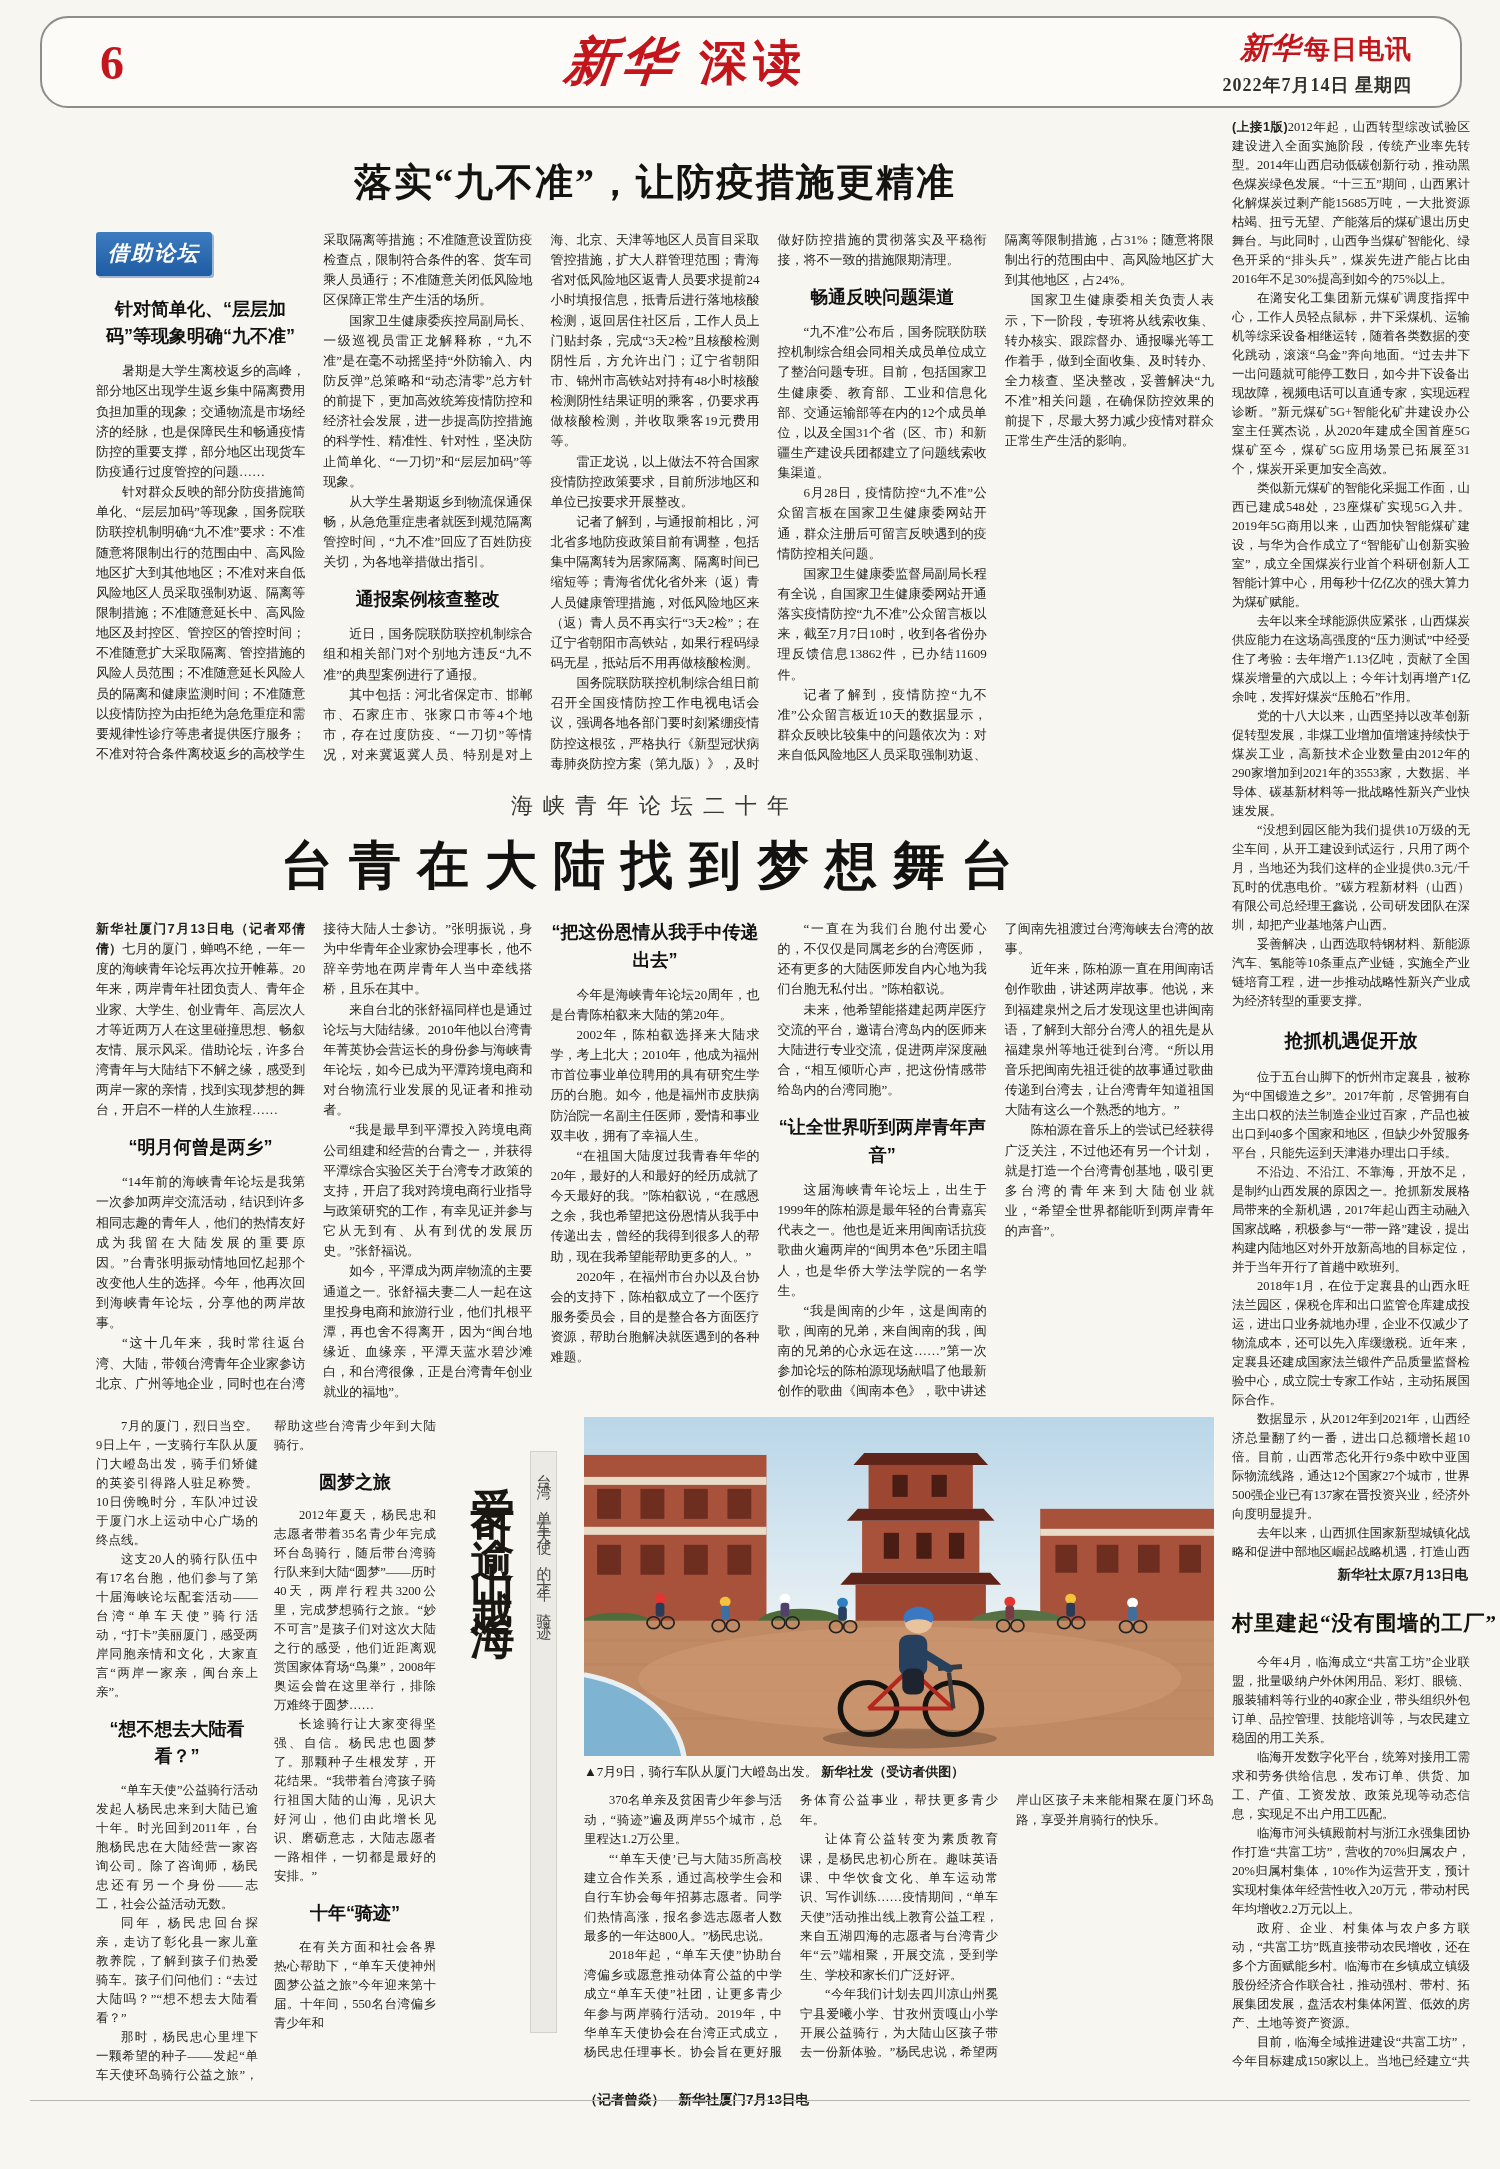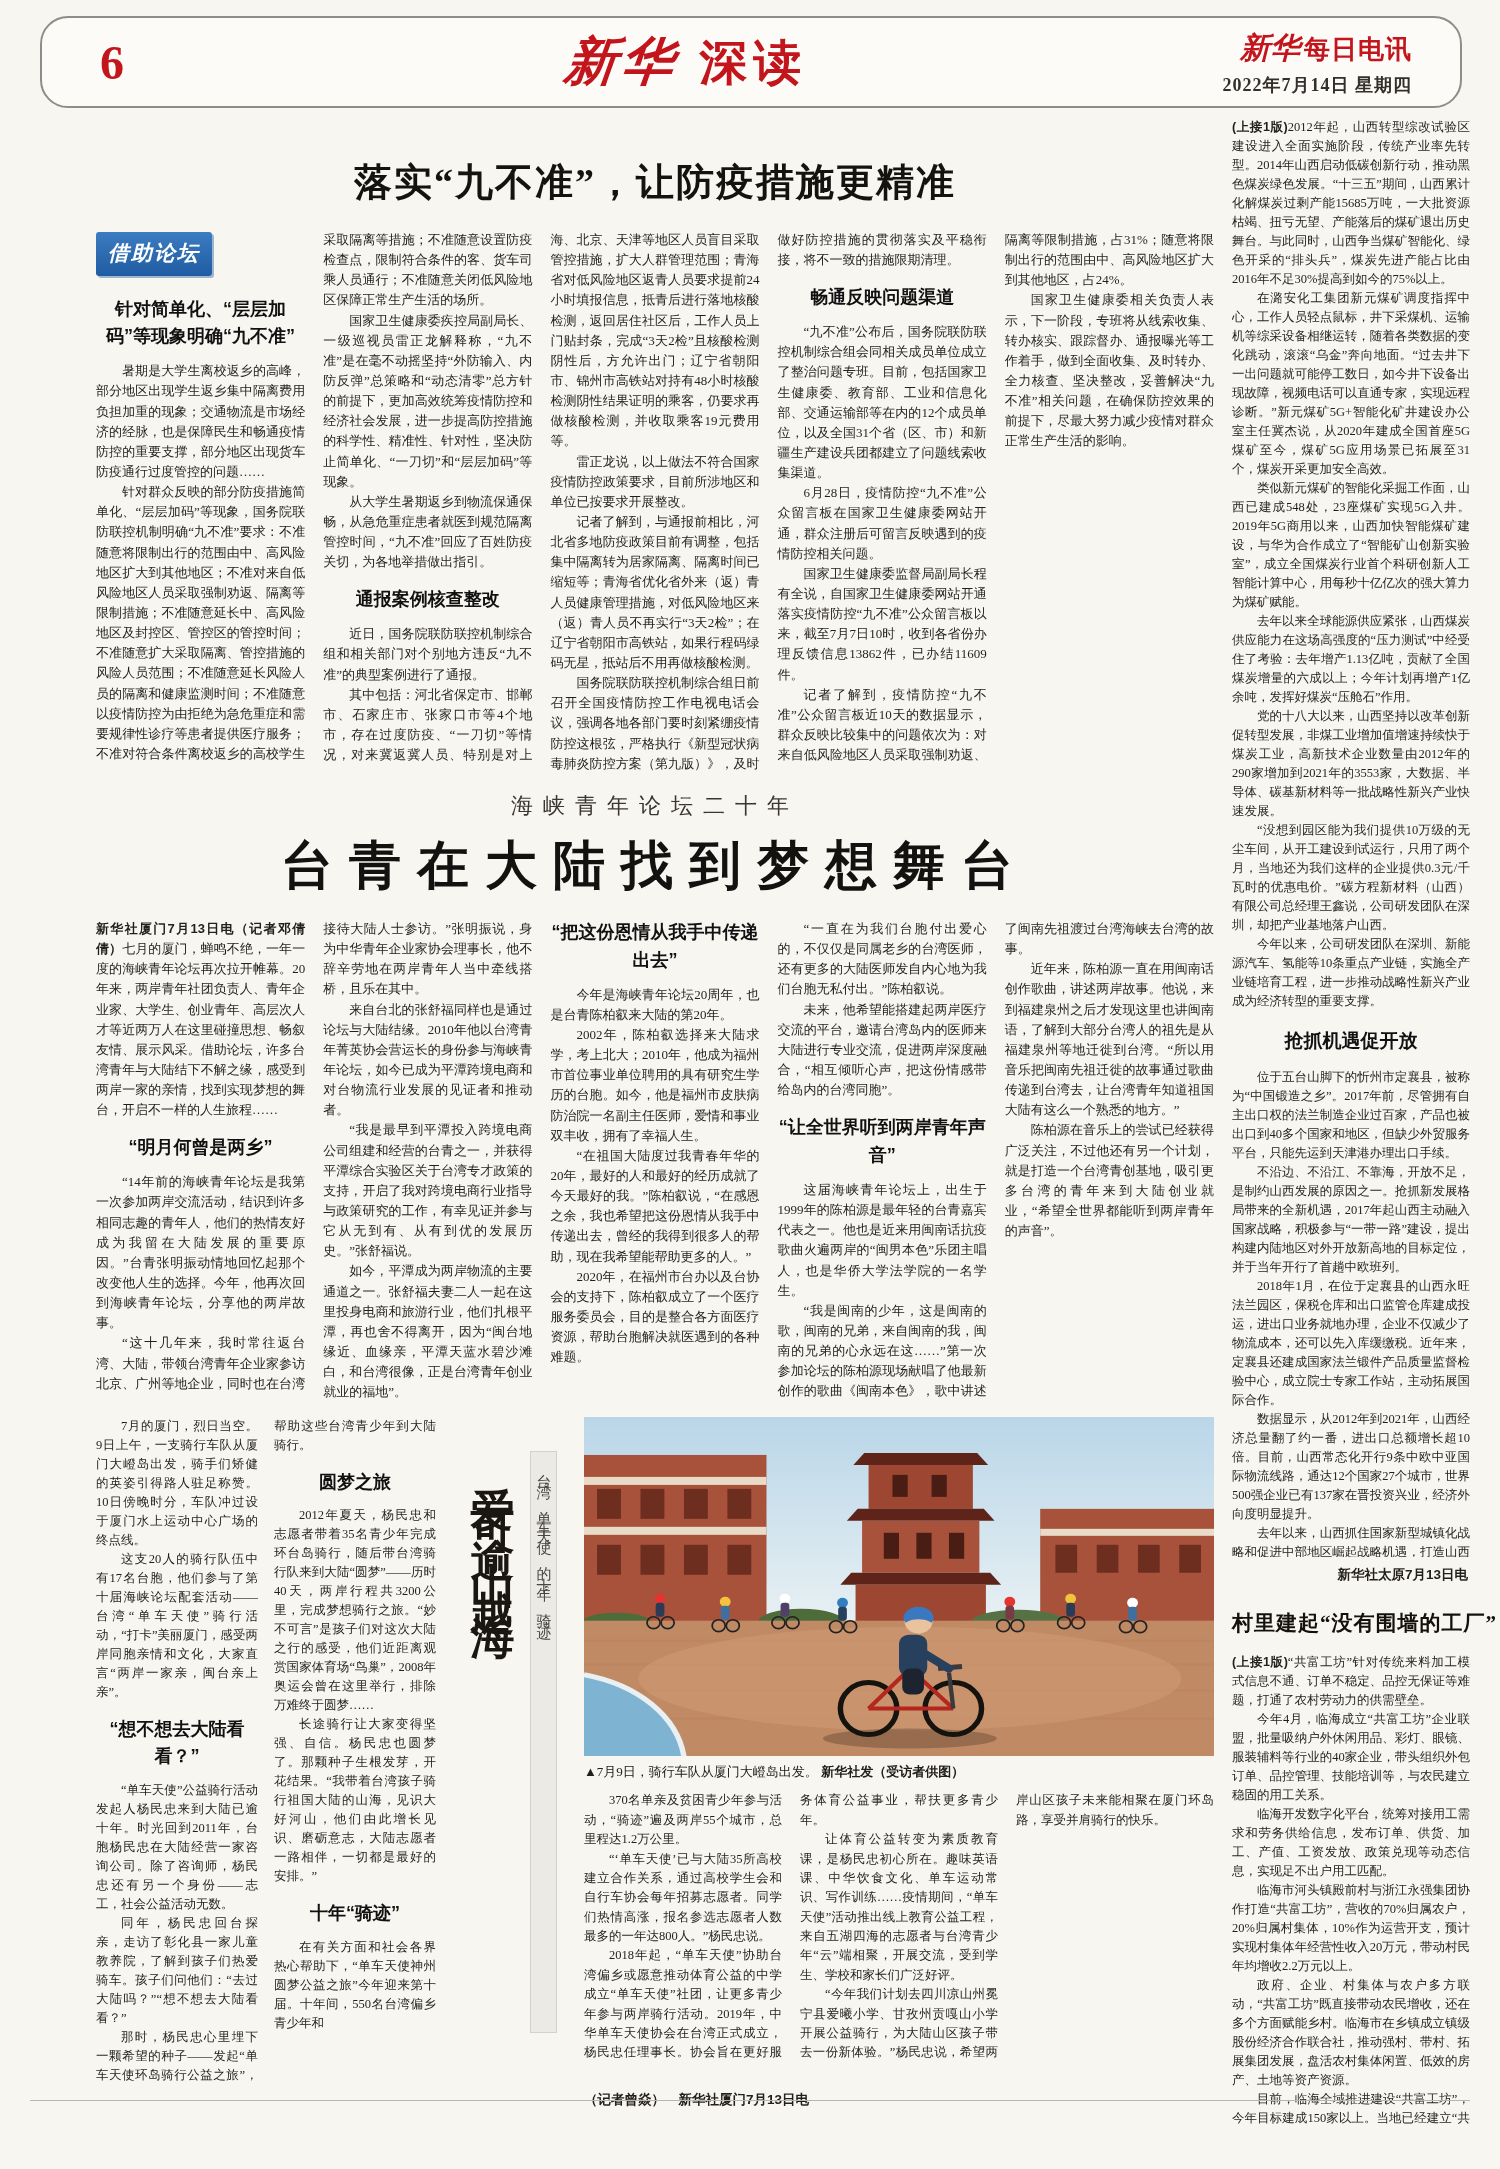--- a/index.html
+++ b/index.html
@@ -305,34 +305,33 @@
 
     <div class="rail">
       <div class="rail-article">
         <p class="para first"><b class="jump">(上接1版)</b><span>2012年起，山西转型综改试验区建设进入全面实施阶段，传统产业率先转型。2014年山西启动低碳创新行动，推动黑色煤炭绿色发展。“十三五”期间，山西累计化解煤炭过剩产能15685万吨，一大批资源枯竭、扭亏无望、产能落后的煤矿退出历史舞台。与此同时，山西争当煤矿智能化、绿色开采的“排头兵”，煤炭先进产能占比由2016年不足30%提高到如今的75%以上。</span></p>
         <div class="rail-blocks">
             <p class="para">在潞安化工集团新元煤矿调度指挥中心，工作人员轻点鼠标，井下采煤机、运输机等综采设备相继运转，随着各类数据的变化跳动，滚滚“乌金”奔向地面。“过去井下一出问题就可能停工数日，如今井下设备出现故障，视频电话可以直通专家，实现远程诊断。”新元煤矿5G+智能化矿井建设办公室主任冀杰说，从2020年建成全国首座5G煤矿至今，煤矿5G应用场景已拓展至31个，煤炭开采更加安全高效。</p>
             <p class="para">类似新元煤矿的智能化采掘工作面，山西已建成548处，23座煤矿实现5G入井。2019年5G商用以来，山西加快智能煤矿建设，与华为合作成立了“智能矿山创新实验室”，成立全国煤炭行业首个科研创新人工智能计算中心，用每秒十亿亿次的强大算力为煤矿赋能。</p>
             <p class="para">去年以来全球能源供应紧张，山西煤炭供应能力在这场高强度的“压力测试”中经受住了考验：去年增产1.13亿吨，贡献了全国煤炭增量的六成以上；今年计划再增产1亿余吨，发挥好煤炭“压舱石”作用。</p>
             <p class="para">党的十八大以来，山西坚持以改革创新促转型发展，非煤工业增加值增速持续快于煤炭工业，高新技术企业数量由2012年的290家增加到2021年的3553家，大数据、半导体、碳基新材料等一批战略性新兴产业快速发展。</p>
             <p class="para">“没想到园区能为我们提供10万级的无尘车间，从开工建设到试运行，只用了两个月，当地还为我们这样的企业提供0.3元/千瓦时的优惠电价。”碳方程新材料（山西）有限公司总经理王鑫说，公司研发团队在深圳，却把产业基地落户山西。</p>
-            <p class="para">今年以来，公司研发团队在深圳、新能源汽车、氢能等10条重点产业链，实施全产业链培育工程，进一步推动战略性新兴产业成为经济转型的重要支撑。</p>
+            <p class="para">妥善解决，山西选取特钢材料、新能源汽车、氢能等10条重点产业链，实施全产业链培育工程，进一步推动战略性新兴产业成为经济转型的重要支撑。</p>
             <h3 class="sub">抢抓机遇促开放</h3>
             <p class="para">位于五台山脚下的忻州市定襄县，被称为“中国锻造之乡”。2017年前，尽管拥有自主出口权的法兰制造企业过百家，产品也被出口到40多个国家和地区，但缺少外贸服务平台，只能先运到天津港办理出口手续。</p>
             <p class="para">不沿边、不沿江、不靠海，开放不足，是制约山西发展的原因之一。抢抓新发展格局带来的全新机遇，2017年起山西主动融入国家战略，积极参与“一带一路”建设，提出构建内陆地区对外开放新高地的目标定位，并于当年开行了首趟中欧班列。</p>
             <p class="para">2018年1月，在位于定襄县的山西永旺法兰园区，保税仓库和出口监管仓库建成投运，进出口业务就地办理，企业不仅减少了物流成本，还可以先入库缓缴税。近年来，定襄县还建成国家法兰锻件产品质量监督检验中心，成立院士专家工作站，主动拓展国际合作。</p>
             <p class="para">数据显示，从2012年到2021年，山西经济总量翻了约一番，进出口总额增长超10倍。目前，山西常态化开行9条中欧中亚国际物流线路，通达12个国家27个城市，世界500强企业已有137家在晋投资兴业，经济外向度明显提升。</p>
             <p class="para">去年以来，山西抓住国家新型城镇化战略和促进中部地区崛起战略机遇，打造山西转型综改示范区、太忻经济区“双引擎”，推动晋北、晋南、晋东南建设高质量城镇圈，加快创新要素聚集，提升中心城市竞争力。同时主动向外生长，深度融入京津冀，对接长三角、粤港澳大湾区，拓展晋陕豫、蒙晋冀等省际交界地区合作，成为区域协作中的活跃力量。</p>
           </div>
         <p class="dateline-end">新华社太原7月13日电</p>
       </div>
 
       <div class="rail-article2">
         <h3 class="rail-headline">村里建起“没有围墙的工厂”</h3>
-        <p class="para first"><b class="jump">(上接1版)</b><span>“共富工坊”针对传统来料加工模式信息不通、订单不稳定、品控无保证等难题，打通了农村劳动力的供需壁垒。</span></p>
         <div class="rail-blocks2">
             <p class="para">今年4月，临海成立“共富工坊”企业联盟，批量吸纳户外休闲用品、彩灯、眼镜、服装辅料等行业的40家企业，带头组织外包订单、品控管理、技能培训等，与农民建立稳固的用工关系。</p>
             <p class="para">临海开发数字化平台，统筹对接用工需求和劳务供给信息，发布订单、供货、加工、产值、工资发放、政策兑现等动态信息，实现足不出户用工匹配。</p>
             <p class="para">临海市河头镇殿前村与浙江永强集团协作打造“共富工坊”，营收的70%归属农户，20%归属村集体，10%作为运营开支，预计实现村集体年经营性收入20万元，带动村民年均增收2.2万元以上。</p>
             <p class="para">政府、企业、村集体与农户多方联动，“共富工坊”既直接带动农民增收，还在多个方面赋能乡村。临海市在乡镇成立镇级股份经济合作联合社，推动强村、带村、拓展集团发展，盘活农村集体闲置、低效的房产、土地等资产资源。</p>
             <p class="para">目前，临海全域推进建设“共富工坊”，今年目标建成150家以上。当地已经建立“共富工坊”建设和服务标准化体系，包括构建工坊建设、劳务服务、运营管理等地方性标准规范，并探索建立完善商业保险产品、农事服务协调机制等。</p>
           </div>
       </div>
     </div>
   </div>

